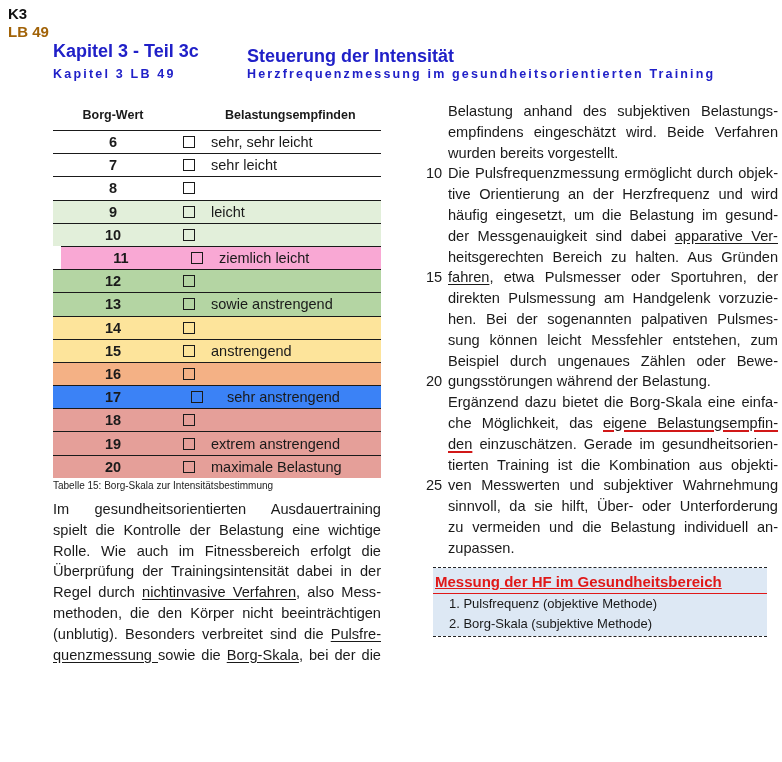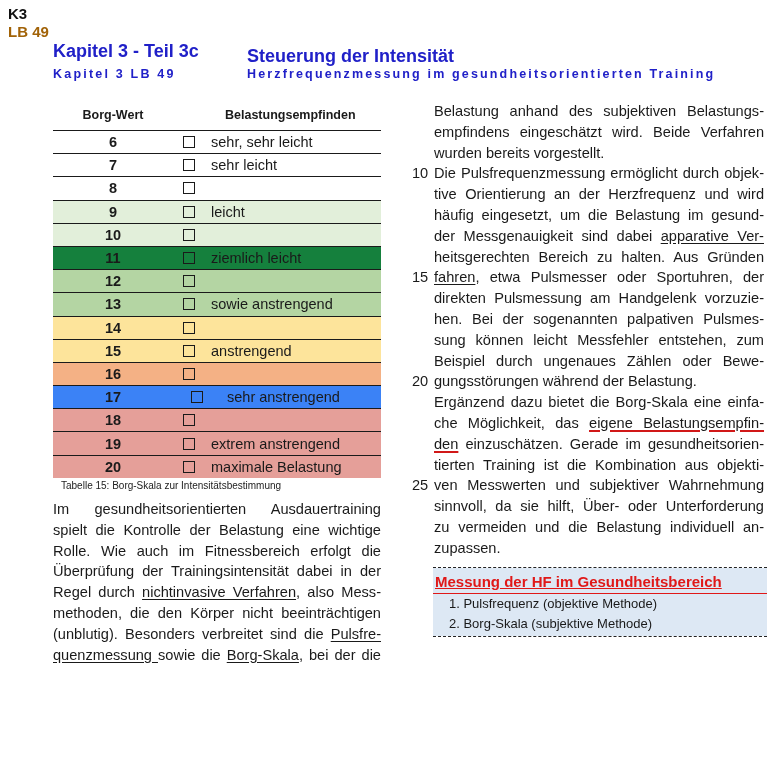--- a/index.html
+++ b/index.html
@@ -17,25 +17,25 @@
   
   .borg-table { position: absolute; left: 53px; top: 100px; width: 328px; }
   .borg-head { display: flex; height: 30px; align-items: center; font-weight: bold; font-size: 12.5px; }
   .borg-head .c1 { width: 120px; text-align: center; padding-right: 0px; }
   .borg-head .c2 { flex: 1; padding-left: 52px; }
   .borg-row { display: flex; height: 23.2px; align-items: center; border-top: 1px solid #1a1a1a; position: relative; font-size: 14.5px; }
   .borg-row:first-of-type { border-top: 1.5px solid #1a1a1a; }
   .borg-row .num { width: 120px; text-align: center; font-weight: bold; }
   .borg-row .chk { width: 12px; height: 12px; border: 1px solid #1a1a1a; margin-left: 10px; margin-right: 16px; background: transparent; }
   .borg-row .lbl { flex: 1; }
-  .caption { position: absolute; left: 53px; top: 480px; font-size: 10px; color: #222; margin-left: 8px; }
+  .caption { position: absolute; left: 53px; top: 480px; font-size: 10px; color: #222; }
 
   
   .col-left { position: absolute; left: 53px; top: 499px; width: 328px; font-size: 14.6px; line-height: 20.8px; text-align: justify; }
-  .col-right { position: absolute; left: 434px; top: 101px; width: 330px; font-size: 14.6px; line-height: 20.8px; }
+  .col-right { position: absolute; left: 448px; top: 101px; width: 330px; font-size: 14.6px; line-height: 20.8px; }
   .line { display: block; white-space: nowrap; position: relative; }
   .line.j { text-align: justify; text-align-last: justify; }
   .ln { position: absolute; left: -22px; }
   u { text-decoration: underline; text-underline-offset: 2px; }
   u.red { text-decoration-color: #d11818; text-decoration-thickness: 2px; }
 
   
   .info-box { position: absolute; left: 433px; top: 567px; width: 334px; }
   .dash { height: 0; border-top: 1.5px dashed #222; }
   .info-inner { background: #dde8f4; }
@@ -78,21 +78,21 @@
       <div class="borg-row" style="background: rgb(226, 239, 218);">
         <div class="num">9</div>
         <div class="chk"></div>
         <div class="lbl">leicht</div>
       </div>
       <div class="borg-row" style="background: rgb(226, 239, 218);">
         <div class="num">10</div>
         <div class="chk"></div>
         <div class="lbl"></div>
       </div>
-      <div class="borg-row" style="background: #15803d;">
+      <div class="borg-row" style="background: #f9a8d4; margin-left: 8px;">
         <div class="num">11</div>
         <div class="chk"></div>
         <div class="lbl">ziemlich leicht</div>
       </div>
       <div class="borg-row" style="background: rgb(180, 213, 163);">
         <div class="num">12</div>
         <div class="chk"></div>
         <div class="lbl"></div>
       </div>
       <div class="borg-row" style="background: rgb(180, 213, 163);">

